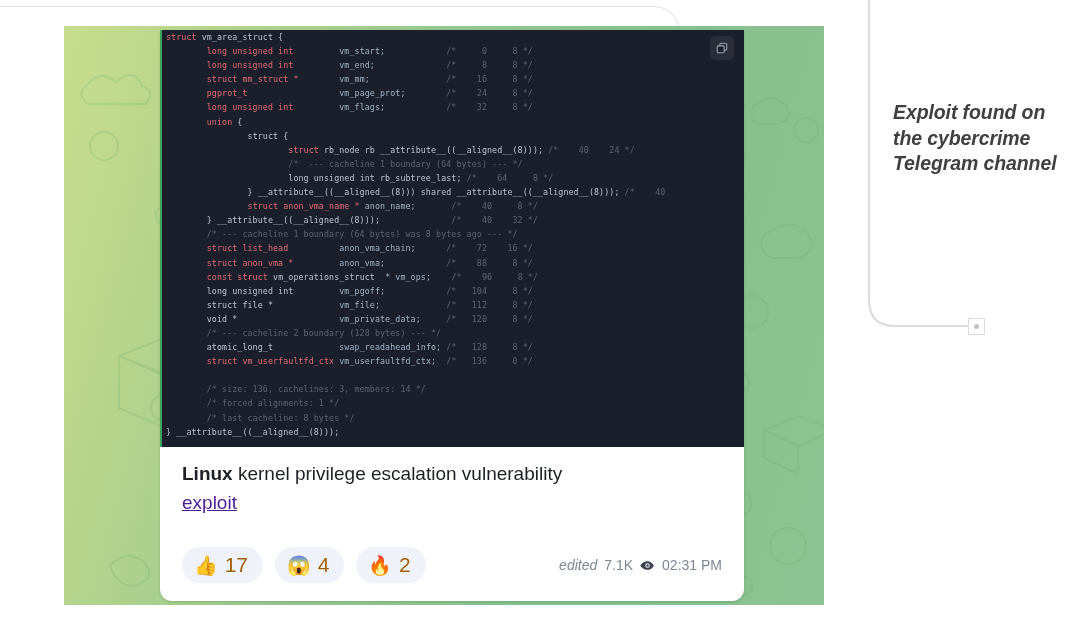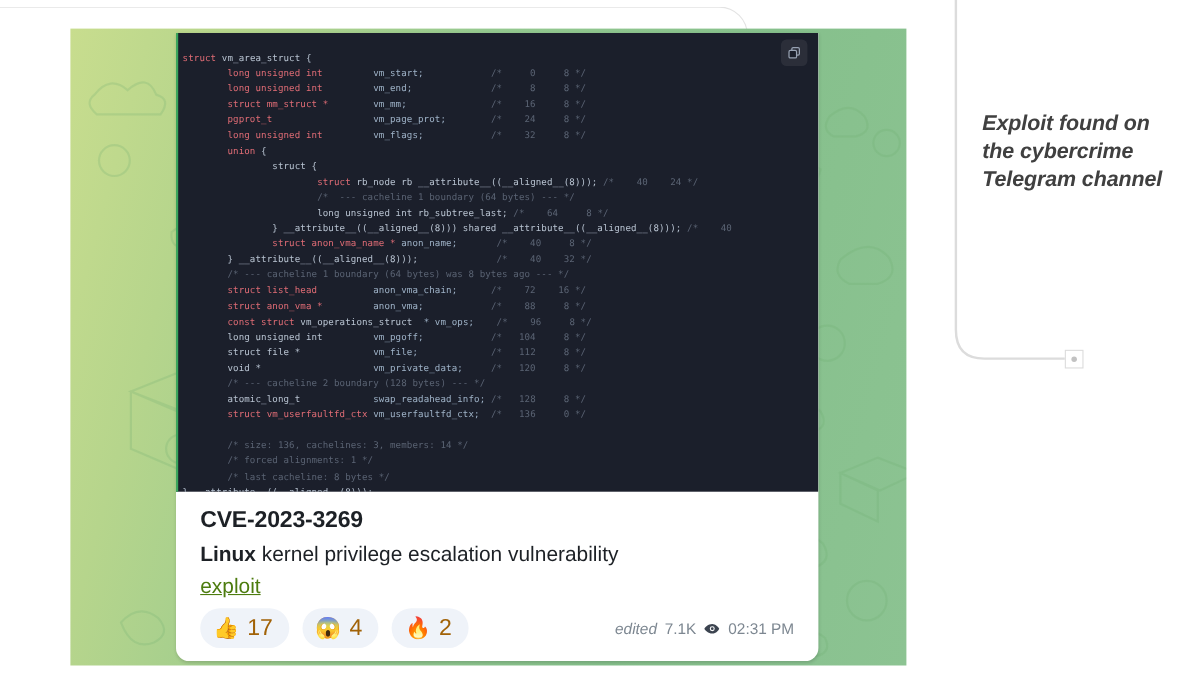--- a/index.html
+++ b/index.html
@@ -64,21 +64,21 @@
     height: 417px;
     border-left: 2px solid #3ba55d;
     overflow: hidden;
     flex: none;
   }
   .code {
     font-family: "DejaVu Sans Mono", "Liberation Mono", monospace;
     font-size: 8.3px;
     line-height: 14.1px;
     white-space: pre;
-    padding: 15px 0 0 4px;
+    padding: 0 0 0 4px;
     color: #c5cfdd;
     letter-spacing: .1px;
   }
   .code .kw  { color: #e06c75; }
   .code .id  { color: #9fb3c8; }
   .code .cm  { color: #5a6373; }
   .code .pl  { color: #b9c4d2; }
 
   .copy-btn {
     position: absolute; right: 10px; top: 6px;
@@ -91,21 +91,21 @@
 
   
   .caption { padding: 14px 22px 0 22px; flex: 1 1 auto; }
   .cap-title {
     font-size: 21px; font-weight: bold; color: #1d2126;
     letter-spacing: -.2px; margin-bottom: 7px;
   }
   .cap-line { font-size: 19px; color: #1d2126; line-height: 25px; margin-bottom: 6px; }
   .cap-line b { font-weight: bold; }
   .cap-link {
-    font-size: 19px; color: #4d7c0f; text-decoration: underline;
+    font-size: 19px; color: #4c1d95; text-decoration: underline;
     cursor: pointer; display: inline-block;
   }
 
   
   .footer {
     display: flex; align-items: center;
     padding: 8px 22px 18px 22px;
     flex: none;
   }
   .reactions { display: flex; gap: 12px; }
@@ -227,21 +227,20 @@
 
         <div class="copy-btn">
           <svg width="12" height="12" viewBox="0 0 14 14" fill="none" stroke="#98a2b3" stroke-width="1.3">
             <rect x="4.5" y="1.5" width="8" height="8" rx="1.4"></rect>
             <rect x="1.5" y="4.5" width="8" height="8" rx="1.4" fill="#1b1f2b"></rect>
           </svg>
         </div>
       </div>
 
       <div class="caption">
-        <div class="cap-title">CVE-2023-3269</div>
         <div class="cap-line"><b>Linux</b><span> kernel privilege escalation vulnerability</span></div>
         <a class="cap-link">exploit</a>
       </div>
 
       <div class="footer">
         <div class="reactions">
           <div class="rxn">
             <span class="emo">👍</span>
             <span class="cnt">17</span>
           </div>

